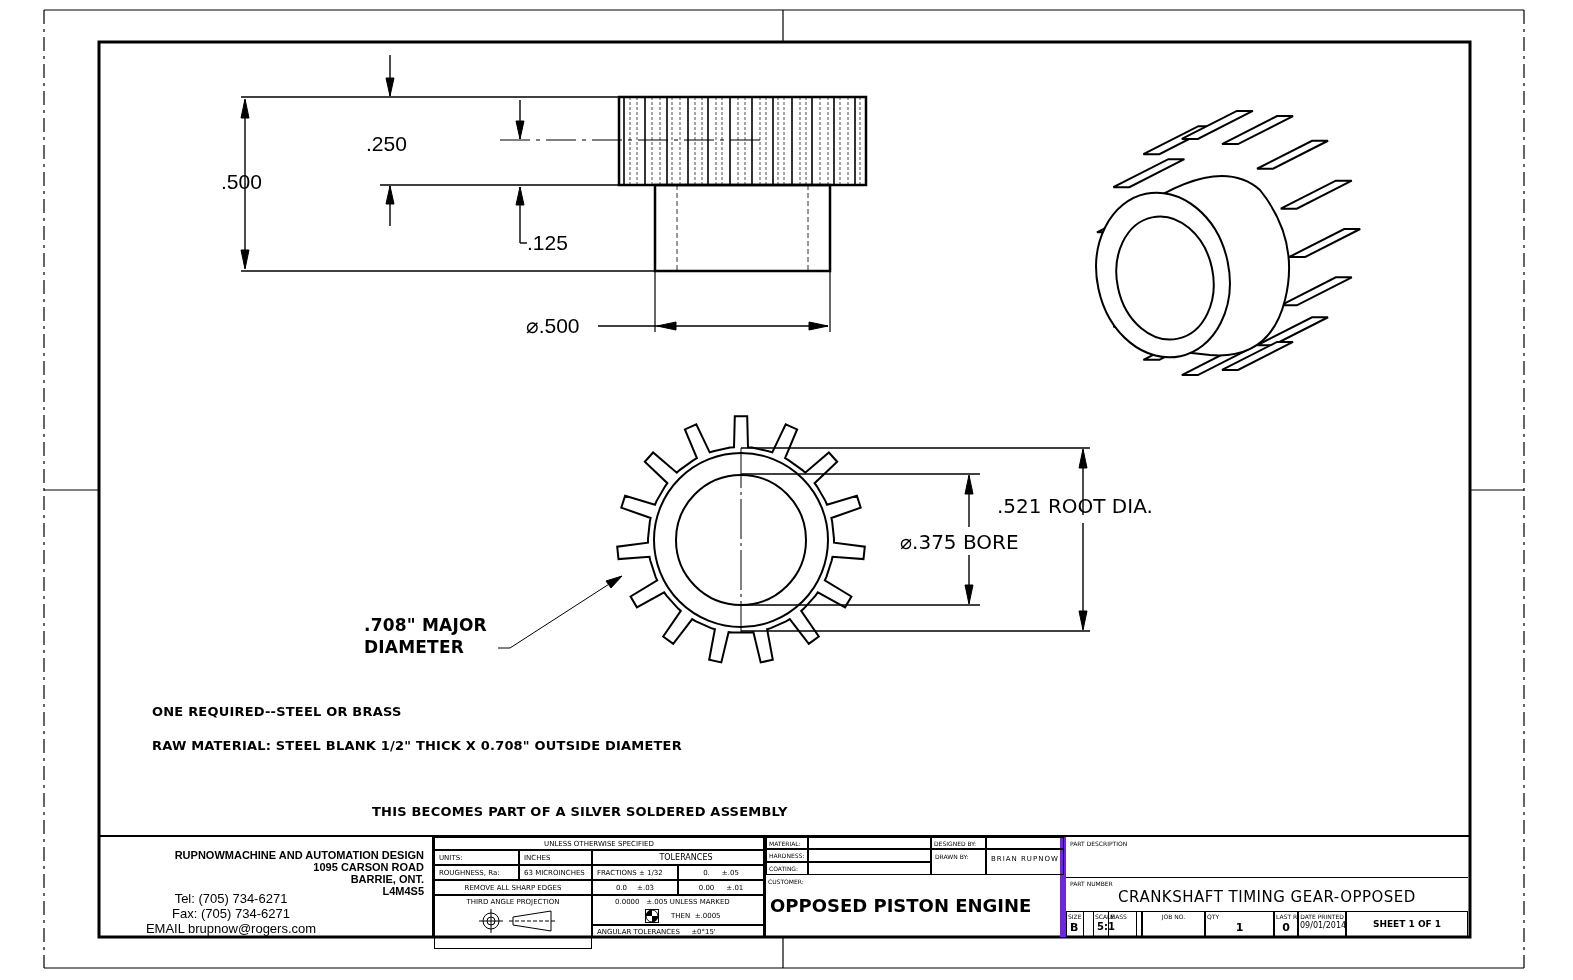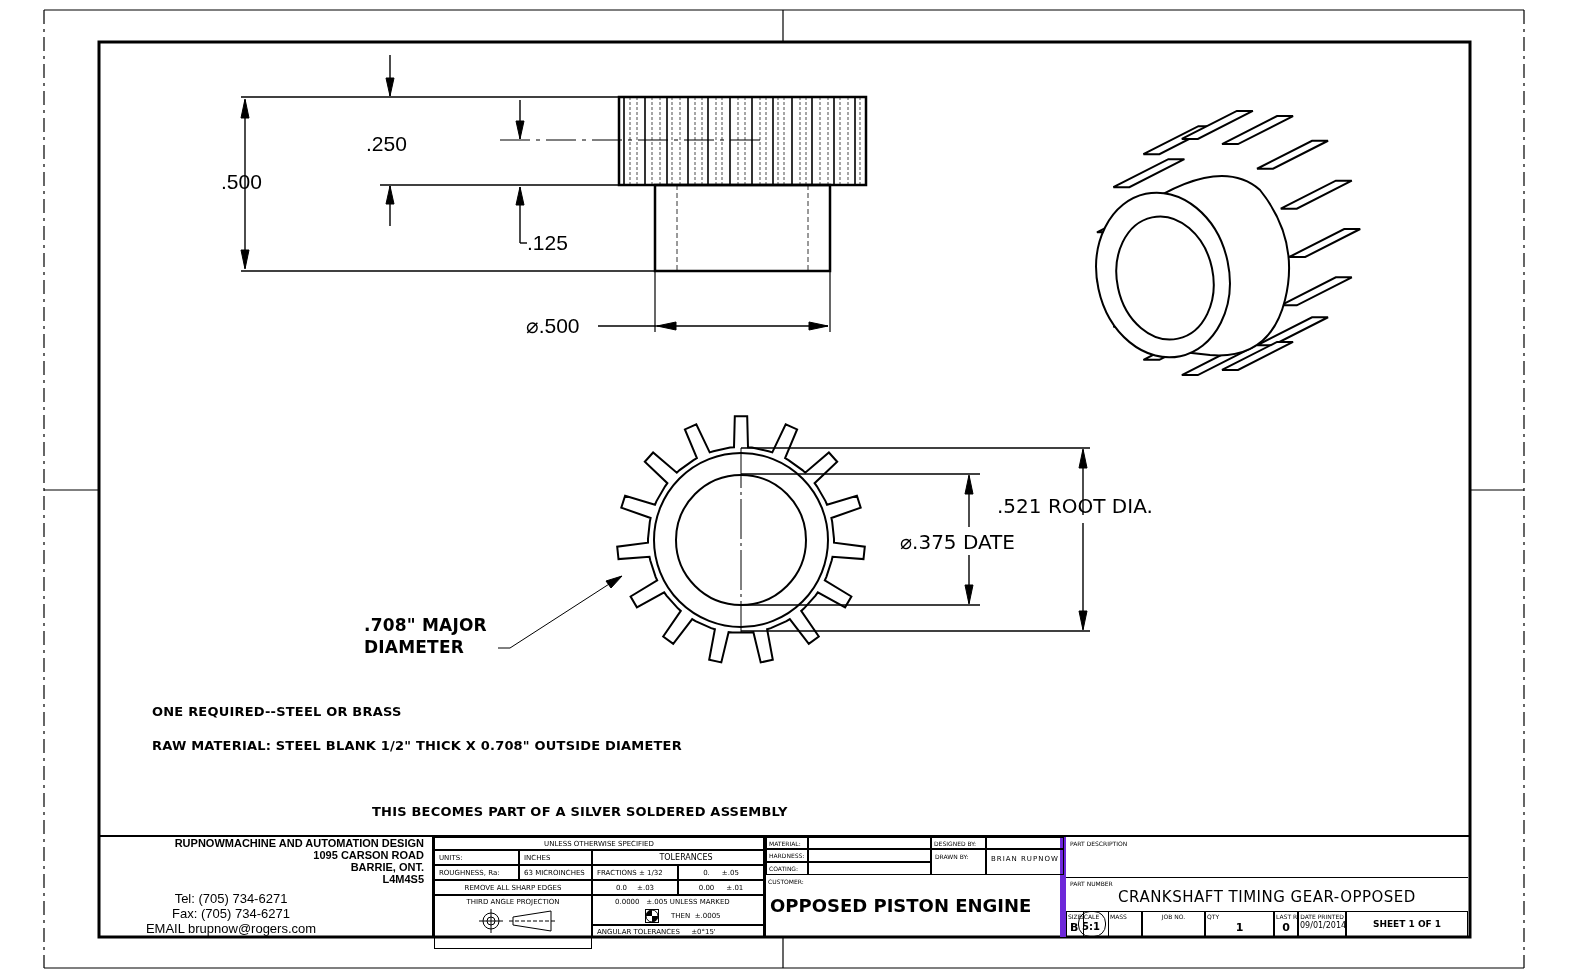--- a/index.html
+++ b/index.html
@@ -158,36 +158,36 @@
 
 <div class="abs dimtxt" style="left:221px;top:170px;">.500</div>
 <div class="abs dimtxt" style="left:366px;top:132px;">.250</div>
 <div class="abs dimtxt" style="left:527px;top:231px;">.125</div>
 <div class="abs dimtxt" style="left:526px;top:314px;">
   <span>⌀</span><span>.500</span>
 </div>
 
 <div class="abs dimtxt" style="left:997px;top:494px;font-family:'DejaVu Sans',sans-serif;font-size:20px;">.521 ROOT DIA.</div>
 <div class="abs dimtxt" style="left:900px;top:530px;font-family:'DejaVu Sans',sans-serif;font-size:20px;">
-  <span style="font-weight:normal;">⌀</span><span>.375 DATE</span>
+  <span style="font-weight:normal;">⌀</span><span>.375 BORE</span>
 </div>
 <div class="abs notetxt" style="left:364px;top:614px;font-size:17px;line-height:22px;">
   <div>.708" MAJOR</div>
   <div>DIAMETER</div>
 </div>
 
 <div class="abs notetxt" style="left:152px;top:704px;">ONE REQUIRED--STEEL OR BRASS</div>
 <div class="abs notetxt" style="left:152px;top:738px;">RAW MATERIAL: STEEL BLANK 1/2" THICK X 0.708" OUTSIDE DIAMETER</div>
 <div class="abs notetxt" style="left:372px;top:804px;">THIS BECOMES PART OF A SILVER SOLDERED ASSEMBLY</div>
 
 <div>
   <div class="abs" style="left:99px;top:835px;width:1371px;height:2px;background:#000;"></div>
 
   <div class="abs" style="left:101px;top:837px;width:333px;height:100px;border-right:2px solid #000;box-sizing:border-box;">
-    <div class="company abs" style="right:8px;top:0;">
+    <div class="company abs" style="right:8px;top:12px;">
       <div>RUPNOWMACHINE AND AUTOMATION DESIGN</div>
       <div>1095 CARSON ROAD</div>
       <div>BARRIE, ONT.</div>
       <div>L4M4S5</div>
     </div>
     <div class="contact abs" style="left:30px;top:54px;width:200px;">
       <div>Tel: (705) 734-6271</div>
       <div>Fax: (705) 734-6271</div>
       <div>EMAIL brupnow@rogers.com</div>
     </div>
@@ -258,21 +258,21 @@
   <div class="abs" style="left:1066px;top:837px;width:402px;height:100px;">
     <div class="abs tiny" style="left:4px;top:3px;">PART DESCRIPTION</div>
     <div class="abs" style="left:0;top:40px;width:402px;height:1px;background:#000;"></div>
     <div class="abs tiny" style="left:4px;top:43px;">PART NUMBER</div>
     <div class="abs" style="left:0;top:51px;width:402px;text-align:center;font-family:'DejaVu Sans',sans-serif;font-size:15px;letter-spacing:0.5px;">CRANKSHAFT TIMING GEAR-OPPOSED</div>
     <div class="abs" style="left:0;top:74px;width:402px;height:1px;background:#000;"></div>
     <div class="tcell" style="left:0;top:74px;width:18px;height:26px;">
         <div class="tiny" style="padding:1px;">SIZE</div>
         <div style="font-weight:bold;font-size:11px;padding-left:3px;">B</div>
       </div>
-    <div class="tcell" style="left:12px;top:74px;width:28px;height:26px;border-radius:12px;">
+    <div class="tcell" style="left:27px;top:74px;width:44px;height:26px;">
         <div class="tiny" style="padding:1px;">SCALE</div>
         <div style="font-weight:bold;font-size:10px;padding-left:3px;">5:1</div>
       </div>
     <div class="tcell" style="left:42px;top:74px;width:34px;height:26px;">
         <div class="tiny" style="padding:1px;">MASS</div>
         <div></div>
       </div>
     <div class="tcell" style="left:76px;top:74px;width:63px;height:26px;">
         <div class="tiny" style="padding:1px;text-align:center;">JOB NO.</div>
         <div></div>

